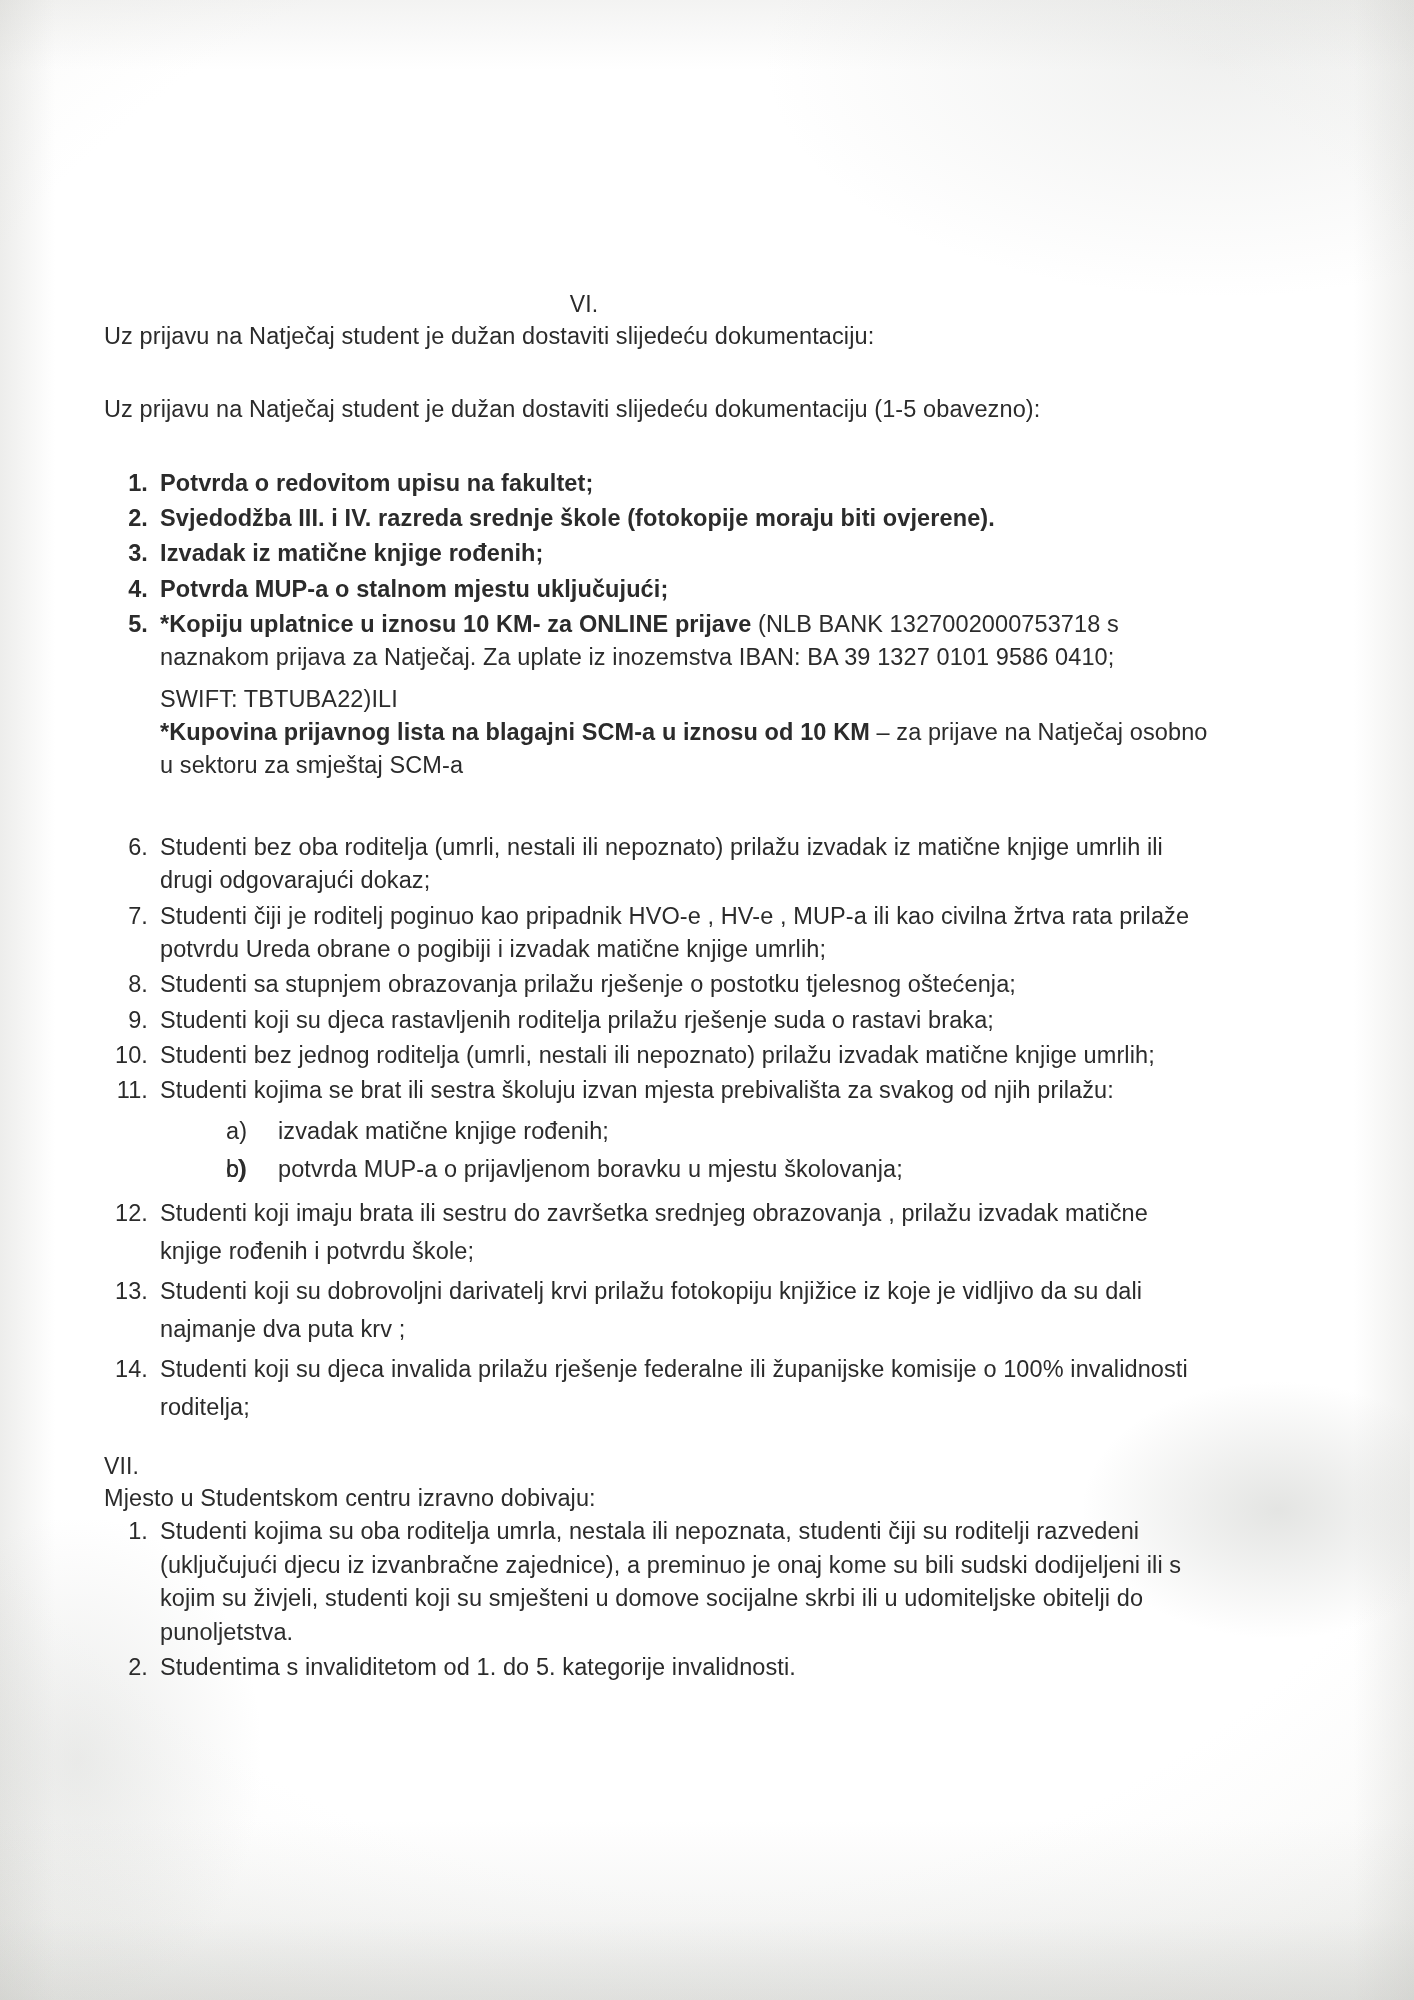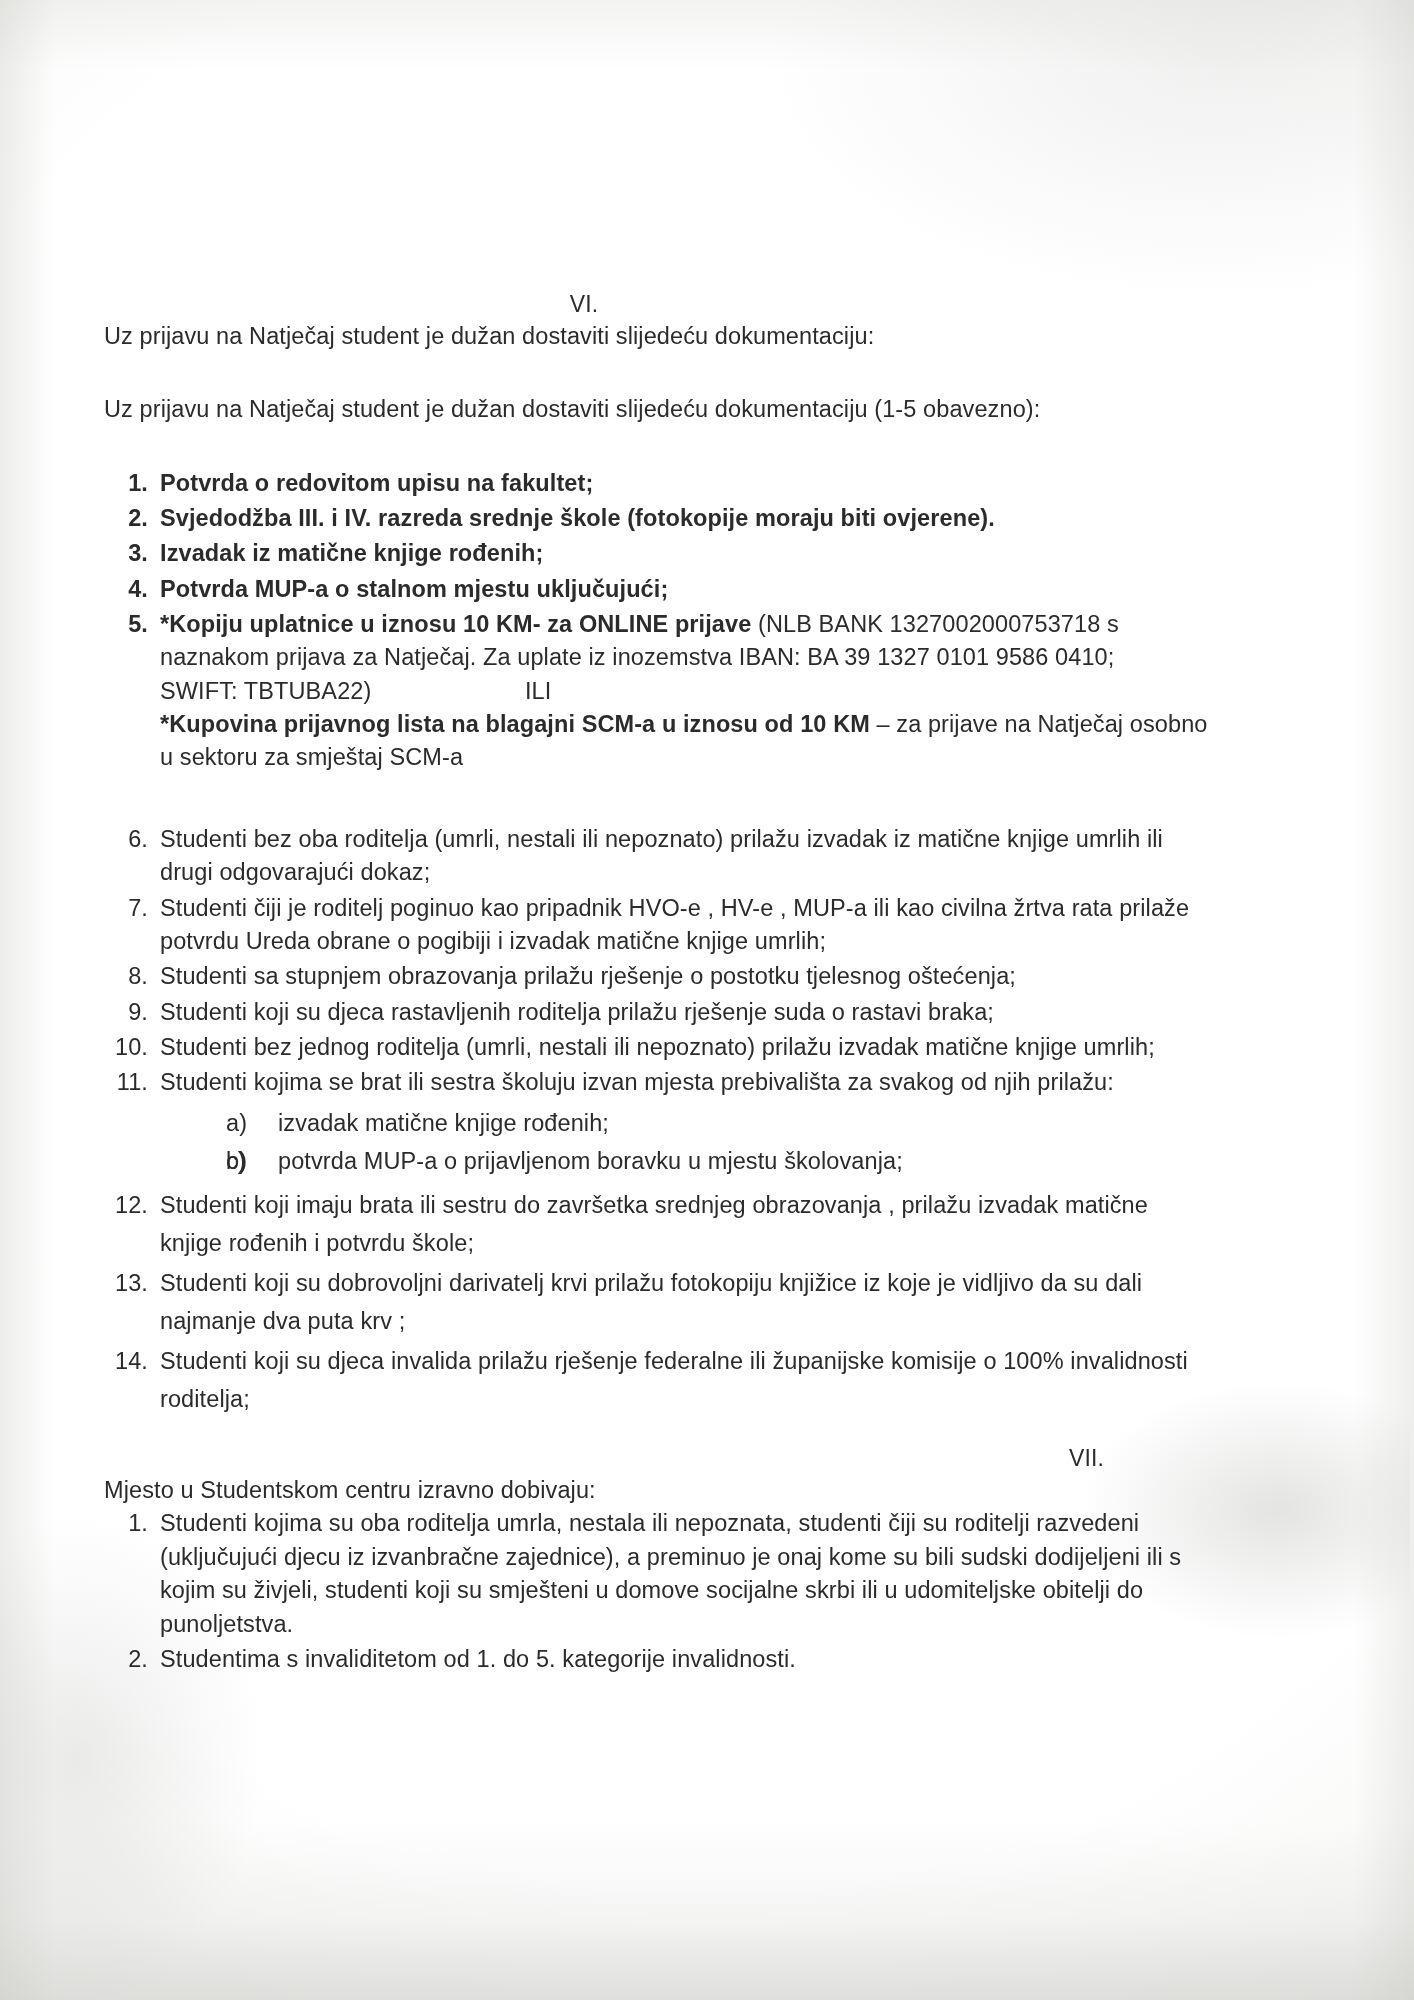--- a/index.html
+++ b/index.html
@@ -73,21 +73,21 @@
   }
 
   .section-numeral {
     text-align: center;
     font-size: 23px;
     margin: 0;
     padding: 0;
     line-height: 1.3;
   }
   .numeral-vi { width: 960px; margin-left: 0; }
-  .numeral-vii { width: 1000px; text-align: right; margin-top: 26px; }
+  .numeral-vii { width: 1000px; text-align: left; margin-top: 26px; }
 
   p.para {
     margin: 0;
     padding: 0;
     line-height: 1.42;
   }
   .gap-md { height: 40px; }
   .gap-lg { height: 46px; }
 
   ol.lst {
@@ -154,21 +154,22 @@
   .block-vii > li {
     padding-left: 54px;
     line-height: 1.62;
     margin-bottom: 0;
   }
   .block-vii > li > .marker { width: 34px; }
 
   .nowrap-ili {
     display: inline-block;
     width: 180px;
-    text-align: right;
+    text-align: left;
+    margin-top: 8px;
   }
 
   .item5-body { font-weight: normal; }
   .item5-body .b { font-weight: bold; margin-top: 33px; }
 </style>
 </head>
 <body>
 
 <div class="page">
   <div class="scan-noise"></div>

